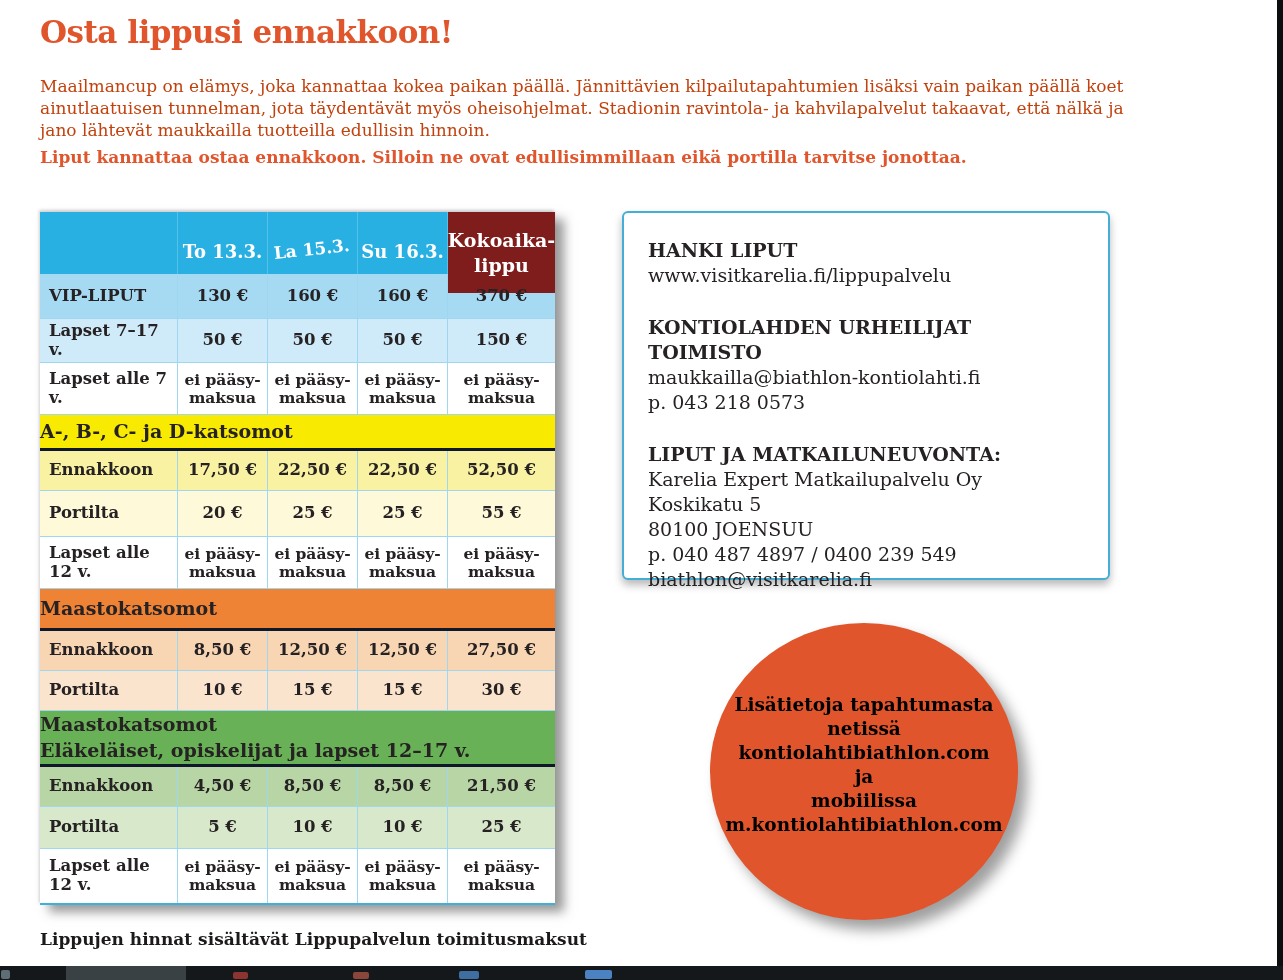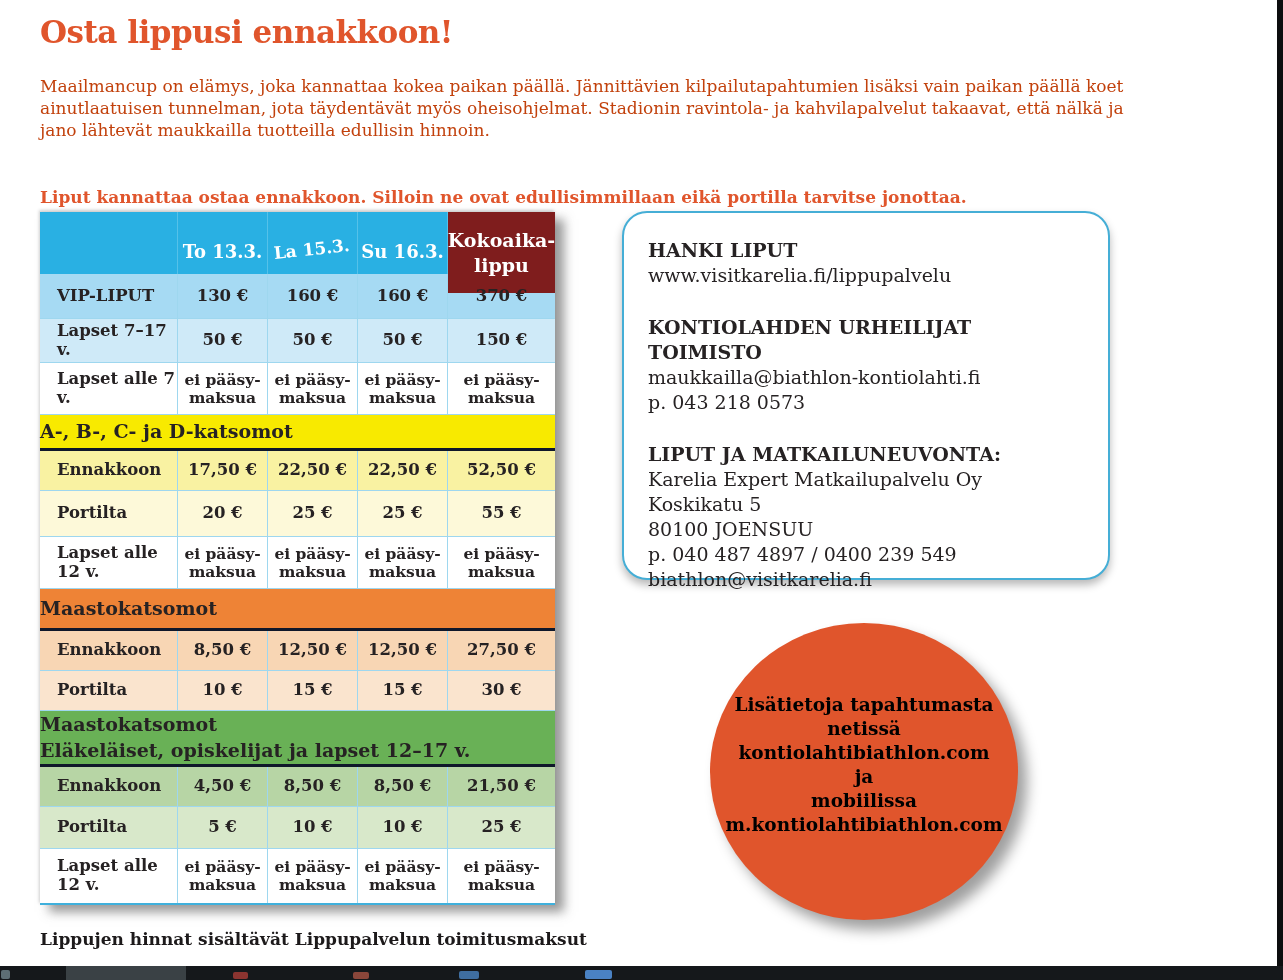--- a/index.html
+++ b/index.html
@@ -18,21 +18,21 @@
     left:40px; top:14px;
     font-size:31px; font-weight:bold;
     color:#e0552c; letter-spacing:-0.5px;
   }
   .intro {
     left:40px; top:76px; width:1095px;
     font-size:17px; line-height:1.28; color:#c2410c;
   }
   .highlight {
     left:40px; top:147px; width:1095px;
-    font-size:17px; font-weight:bold; color:#e0552c;margin-top:40px;
+    font-size:17px; font-weight:bold; color:#e0552c;
   }
   .footnote {
     left:40px; top:929px;
     font-size:17px; font-weight:bold; color:#1d1a1b;
   }
 
   
   .price-table {
     left:40px; top:212px; width:515px;
     background:#ffffff;
@@ -40,21 +40,21 @@
     font-weight:bold;
   }
   .trow { display:grid; grid-template-columns:138px 90px 90px 90px 107px; }
   .trow.bordered { border-bottom:1px solid #9ed7ef; }
   .cell {
     display:flex; align-items:center; justify-content:center;
     border-right:1px solid #9ed7ef;
     font-size:16.5px; text-align:center; white-space:pre-line; line-height:1.15;
   }
   .cell:last-child { border-right:none; }
-  .cell.lbl { justify-content:flex-start; text-align:left; padding-left:17px; }
+  .cell.lbl { justify-content:flex-start; text-align:left; padding-left:9px; }
   .hdr { background:#29b0e3; height:62px; }
   .hdr .cell { color:#ffffff; font-size:18px; border-right:1px solid #55c1e9; }
   .hdr .cell.kokocell {
     background:#7f1d1d; font-size:19px; line-height:1.3; padding:16px 8px; border-right:none;
   }
   .hdr .tilt span { display:inline-block; transform:rotate(-6deg) translateY(-3px); font-size:17px; }
   .section-row {
     display:flex; align-items:center;
     font-size:19px; line-height:1.32;
     border-bottom:3px solid #0f172a; white-space:pre-line;
@@ -66,21 +66,21 @@
   .bg-yellowS{background:#f8ea00}.bg-yellow1{background:#f9f2a2}.bg-yellow2{background:#fdf9d9}
   .bg-orangeS{background:#ee8336}.bg-orange1{background:#f8d6b4}.bg-orange2{background:#fae4ce}
   .bg-greenS{background:#69b156}.bg-green1{background:#b7d5a5}.bg-green2{background:#d8e8ca}
   .bg-white{background:#ffffff}
   .table-bottom { border-bottom:2px solid #3fb0dc; }
 
   
   .info-box {
     left:622px; top:211px; width:488px; height:369px;
     background:#ffffff;
-    border:2px solid #45aed6; border-radius:25px;
+    border:2px solid #45aed6; border-radius:6px;
     box-shadow:0 5px 8px rgba(0,0,0,0.28);
     padding:25px 20px 0 24px;
     font-size:19px; line-height:25px;
   }
   .info-group { margin-bottom:27px; }
   .info-title { font-weight:bold; }
 
   
   .info-circle {
     left:710px; top:623px; width:308px; height:297px;

